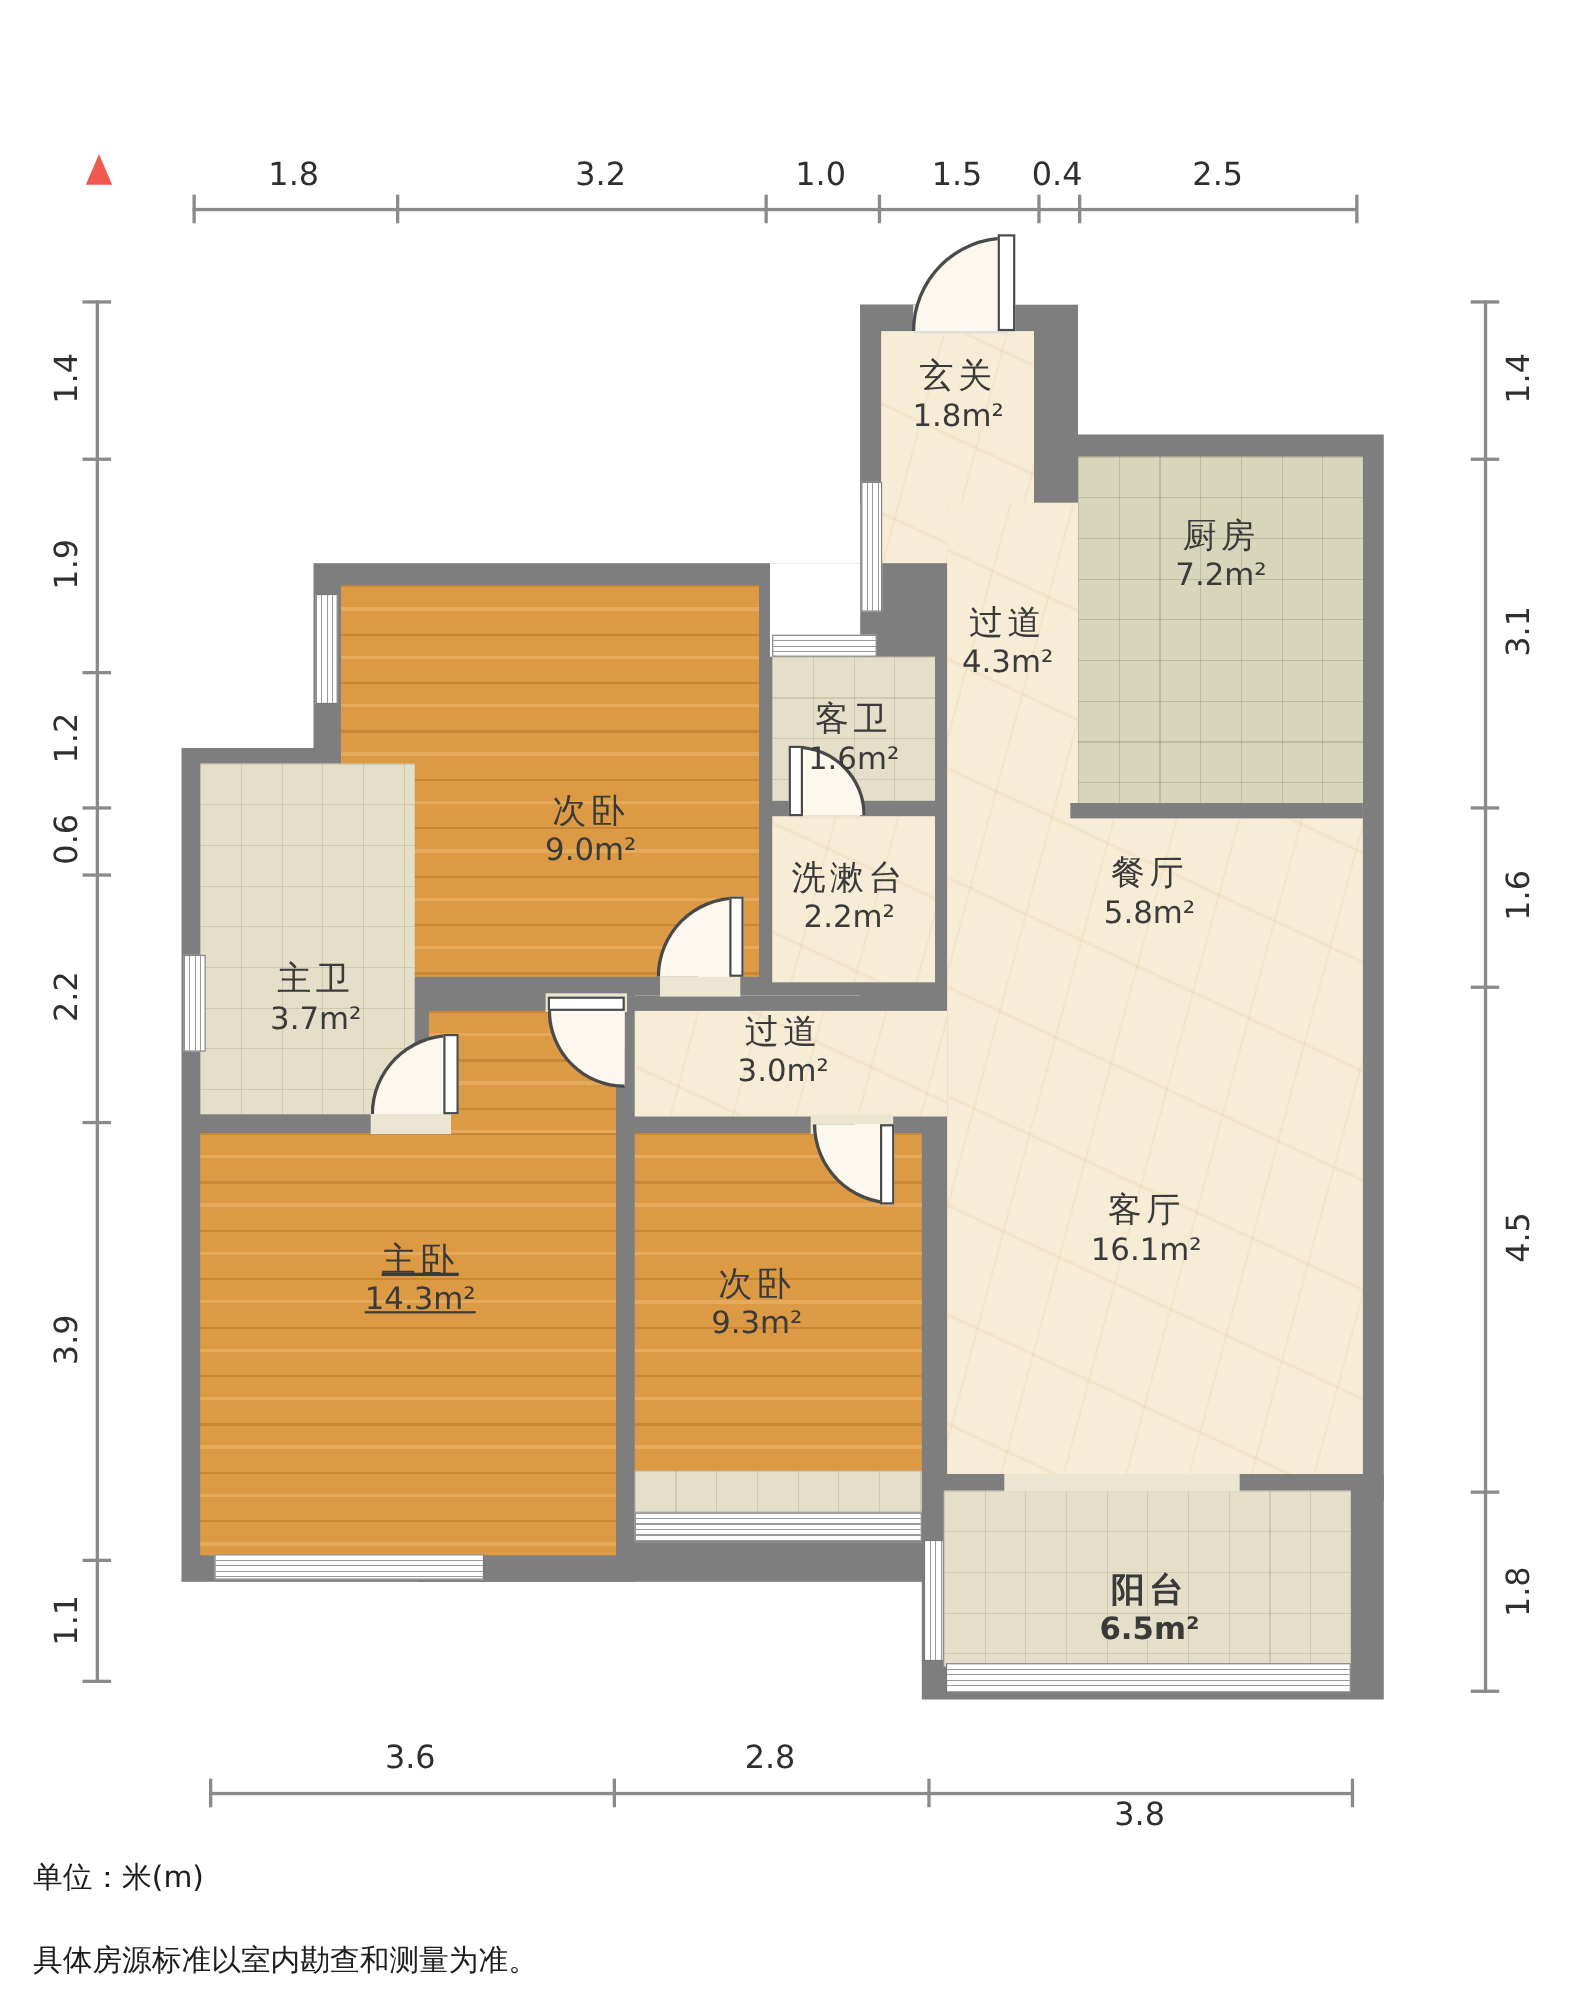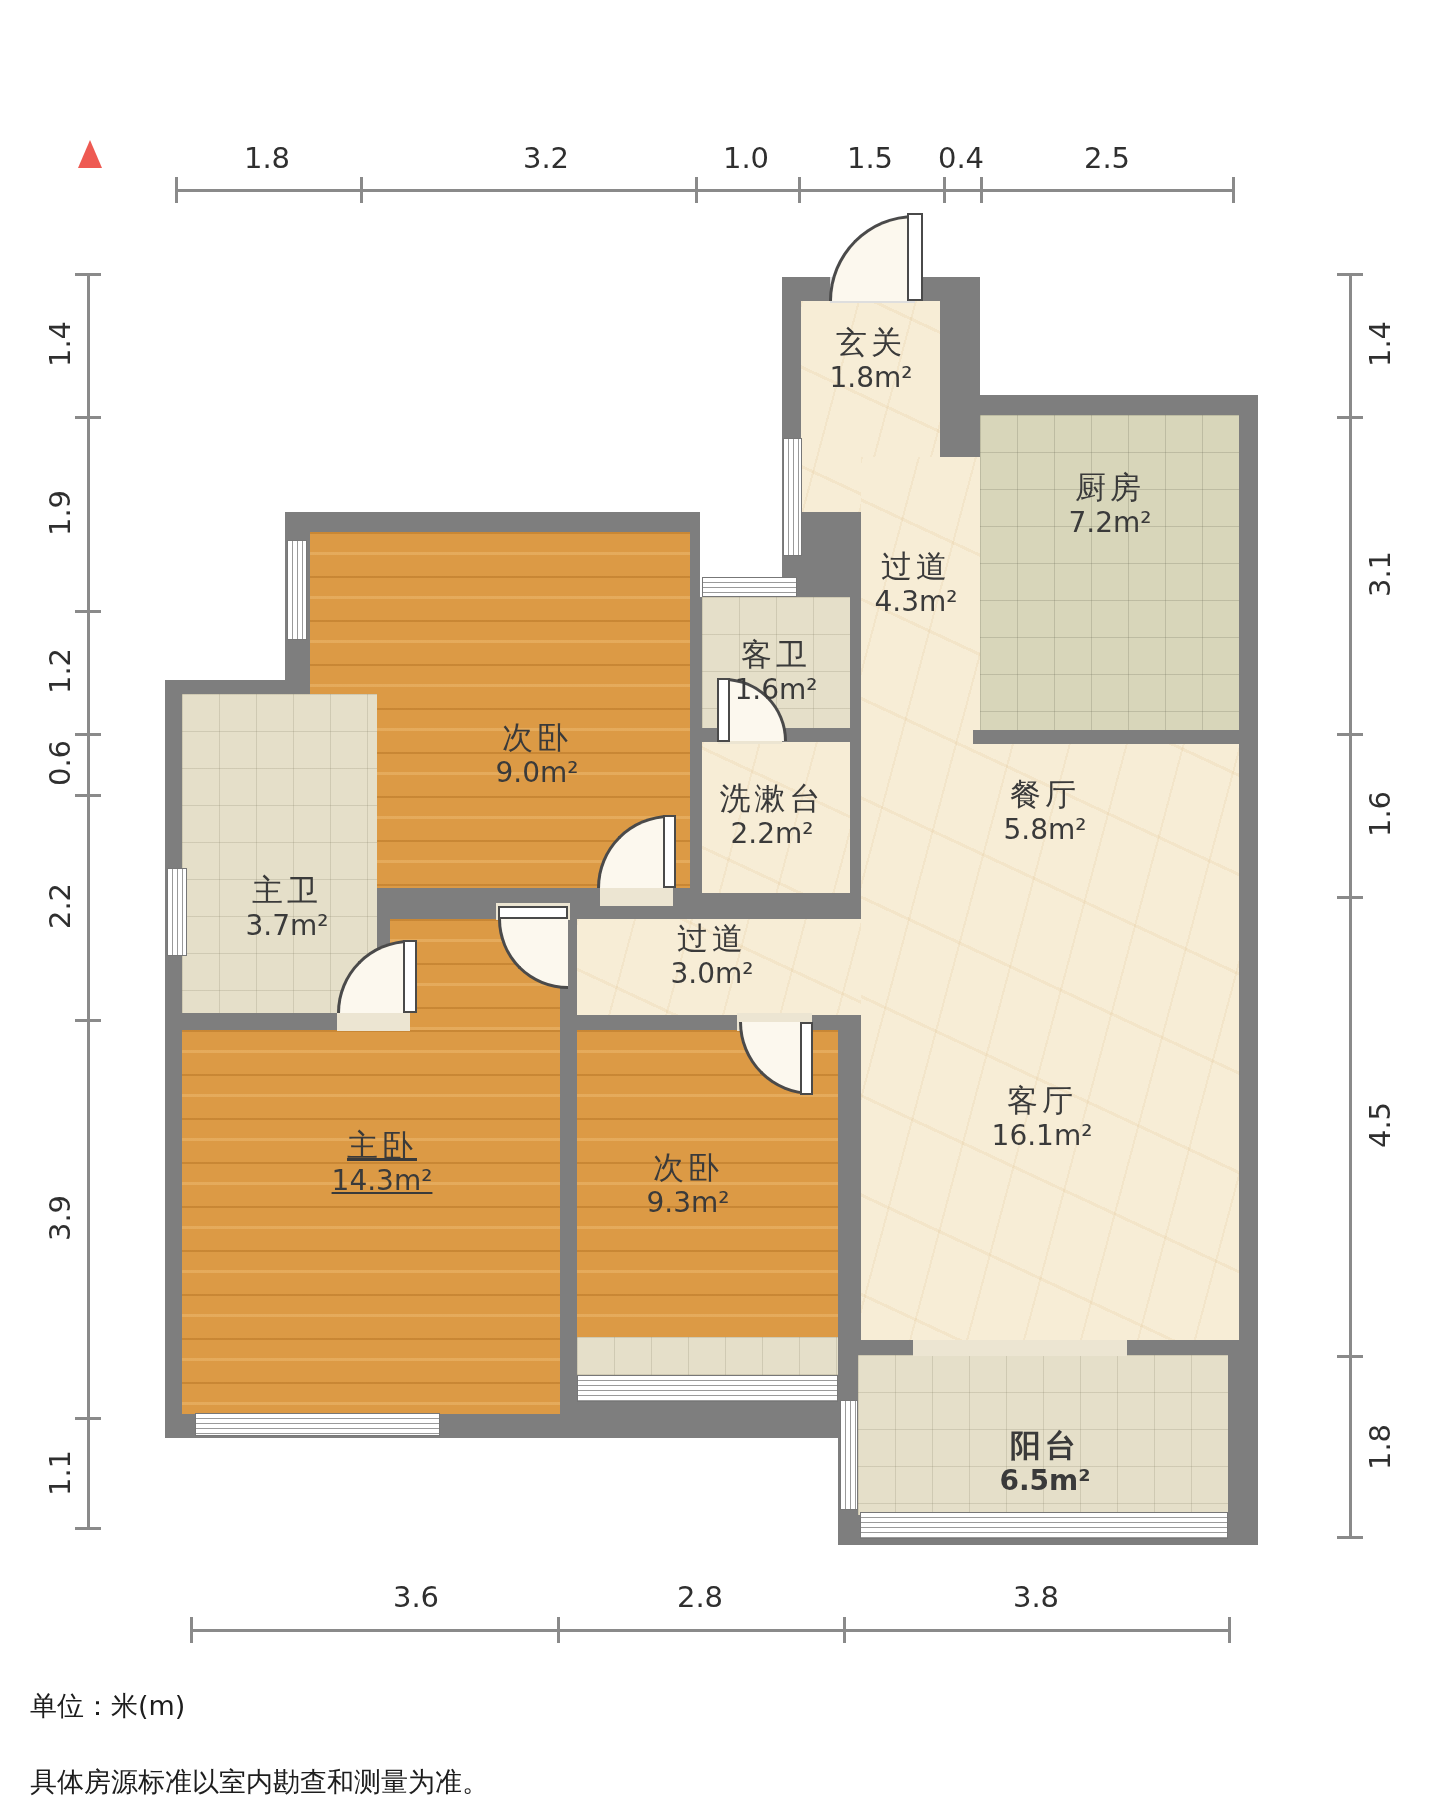--- a/index.html
+++ b/index.html
@@ -217,21 +217,21 @@
     <div class="dim rot" style="left:1380px;top:1125px;">4.5</div>
     <div class="dim rot" style="left:1380px;top:1447px;">1.8</div>
   </div>
 
   <div>
     <div class="rline" style="left:190px;top:1629px;width:1040px;height:3px;"></div>
     <div class="tickv" style="left:190px;top:1617px;"></div>
     <div class="tickv" style="left:557px;top:1617px;"></div>
     <div class="tickv" style="left:843px;top:1617px;"></div>
     <div class="tickv" style="left:1228px;top:1617px;"></div>
-    <div class="dim" style="left:373px;top:1597px;margin-left:43px;">3.6</div>
+    <div class="dim" style="left:373px;top:1597px;">3.6</div>
     <div class="dim" style="left:700px;top:1597px;">2.8</div>
-    <div class="dim" style="left:1036px;top:1597px;">3.8</div>
+    <div class="dim" style="left:1036px;top:1649px;">3.8</div>
   </div>
 
   <div class="foot" style="left:30px;top:1688px;">单位：米(m)</div>
   <div class="foot" style="left:30px;top:1764px;">具体房源标准以室内勘查和测量为准。</div>
 
 </div>
 
 </body></html>

